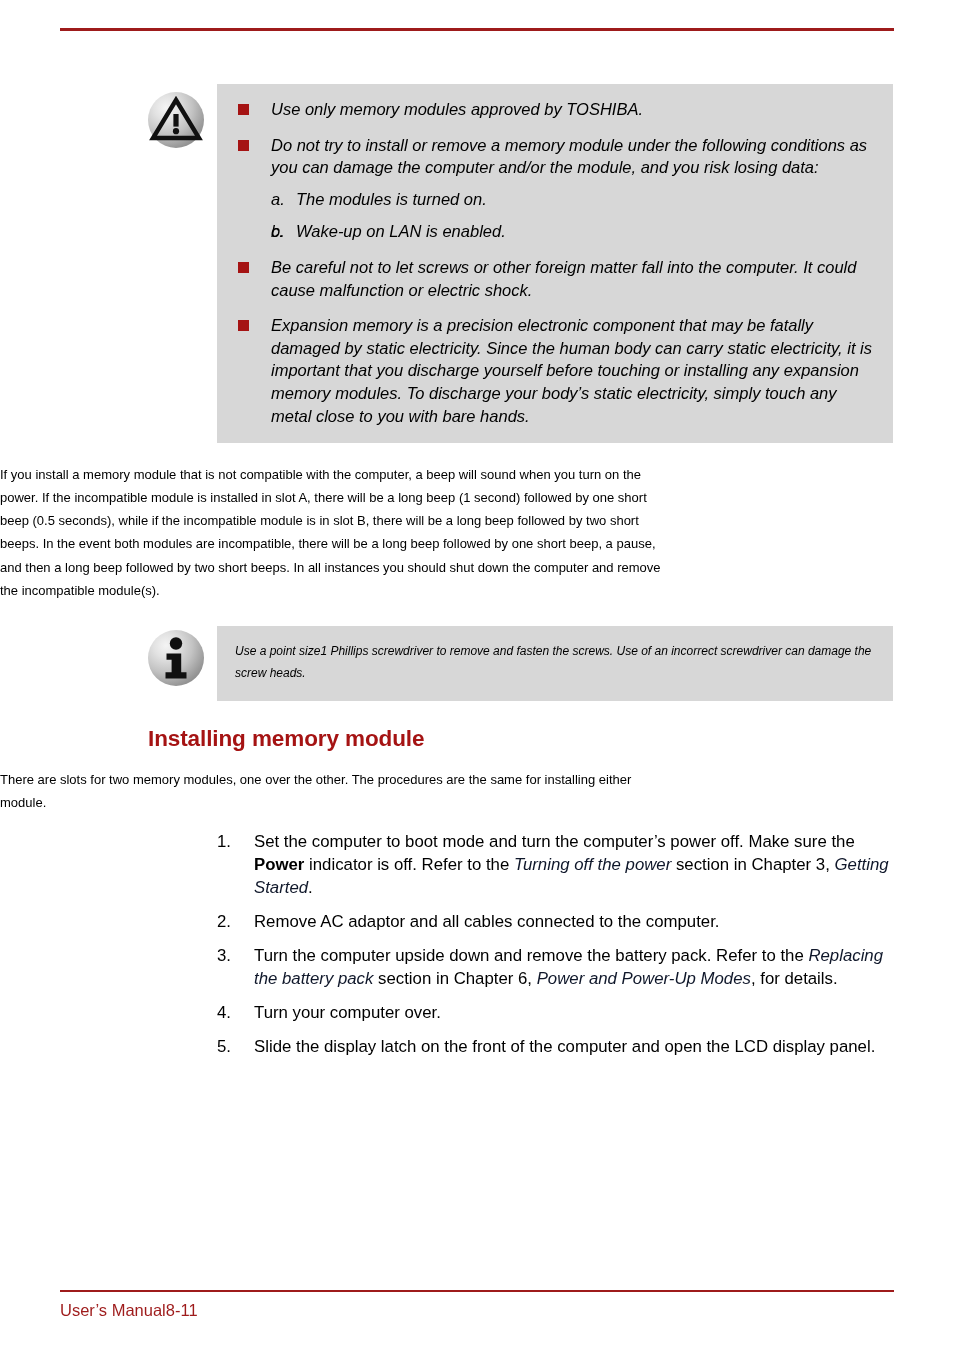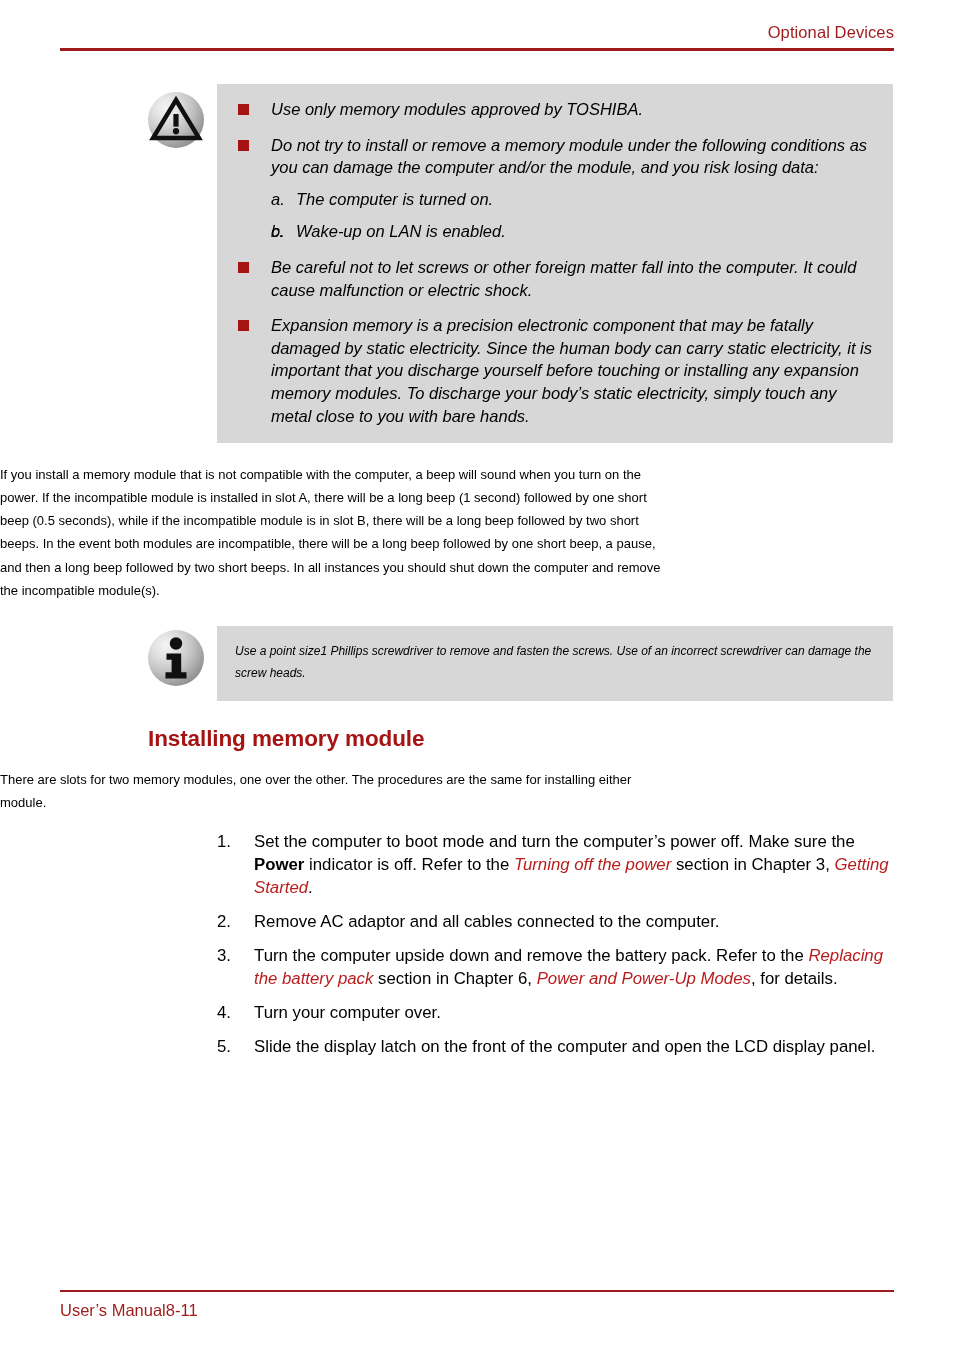--- a/index.html
+++ b/index.html
@@ -180,21 +180,21 @@
   }
   ol.steps > li:last-child { margin-bottom: 0; }
   .step-num {
     position: absolute;
     left: 0;
     top: 0;
     font-size: 16.8px;
   }
 
   .lnk {
-    color: #b91c1c;
+    color: #0f172a;
     font-style: italic;
   }
   .bold { font-weight: bold; }
 
   
   .footer {
     position: absolute;
     left: 60px;
     bottom: 32px;
     width: 834px;
@@ -213,21 +213,20 @@
     font-size: 16.5px;
     line-height: 20px;
   }
 </style>
 </head>
 <body>
 
 <div class="page">
 
   <div class="header">
-    <div class="header-title">Optional Devices</div>
     <div class="header-rule"></div>
   </div>
 
   <div class="content">
 
     <div class="notice">
       <div class="notice-icon">
         <span class="sphere">
           <svg width="56" height="56" viewBox="0 0 56 56">
             <path d="M28 8 L51 46 L5 46 Z" fill="none" stroke="#101010" stroke-width="4.4" stroke-linejoin="miter"></path>
@@ -243,21 +242,21 @@
             <span class="sq-bullet"></span>
             <span>Use only memory modules approved by TOSHIBA.</span>
           </li>
 
           <li>
             <span class="sq-bullet"></span>
             <span>Do not try to install or remove a memory module under the following conditions as you can damage the computer and/or the module, and you risk losing data:</span>
             <ol class="alpha">
               <li>
                 <span class="alpha-marker">a.</span>
-                <span>The computer is turned on.</span>
+                <span>The modules is turned on.</span>
               </li>
               <li>
                 <span class="alpha-marker">b.</span>
               </li>
               <li>
                 <span class="alpha-marker">c.</span>
                 <span>Wake-up on LAN is enabled.</span>
               </li>
             </ol>
           </li>

